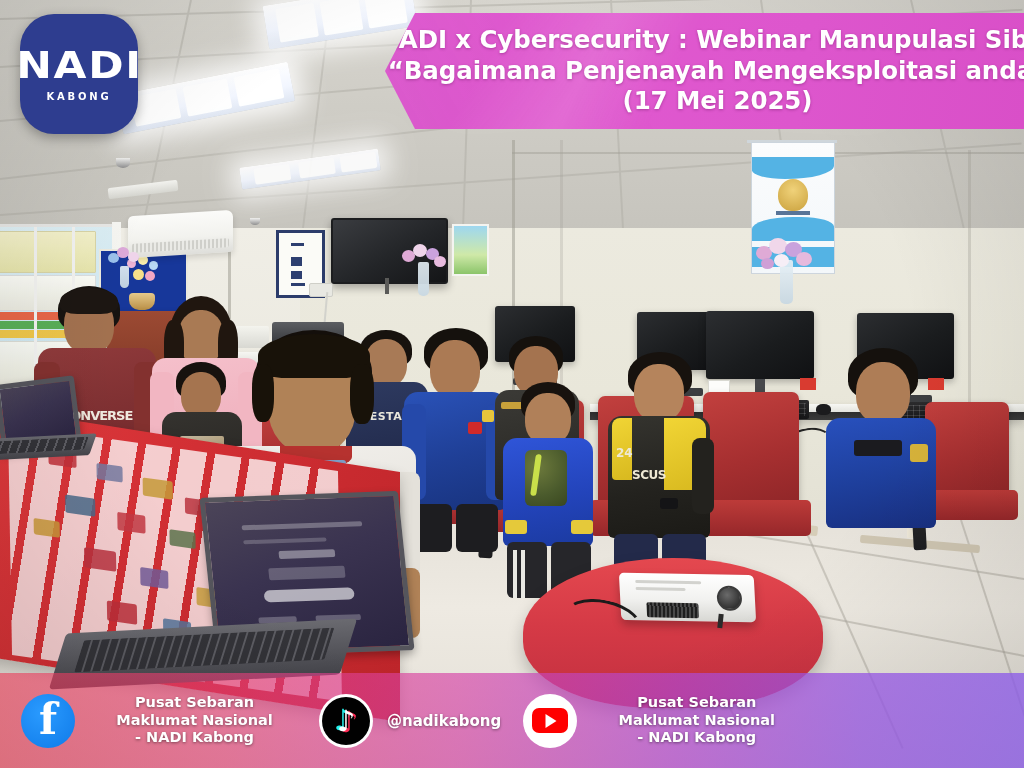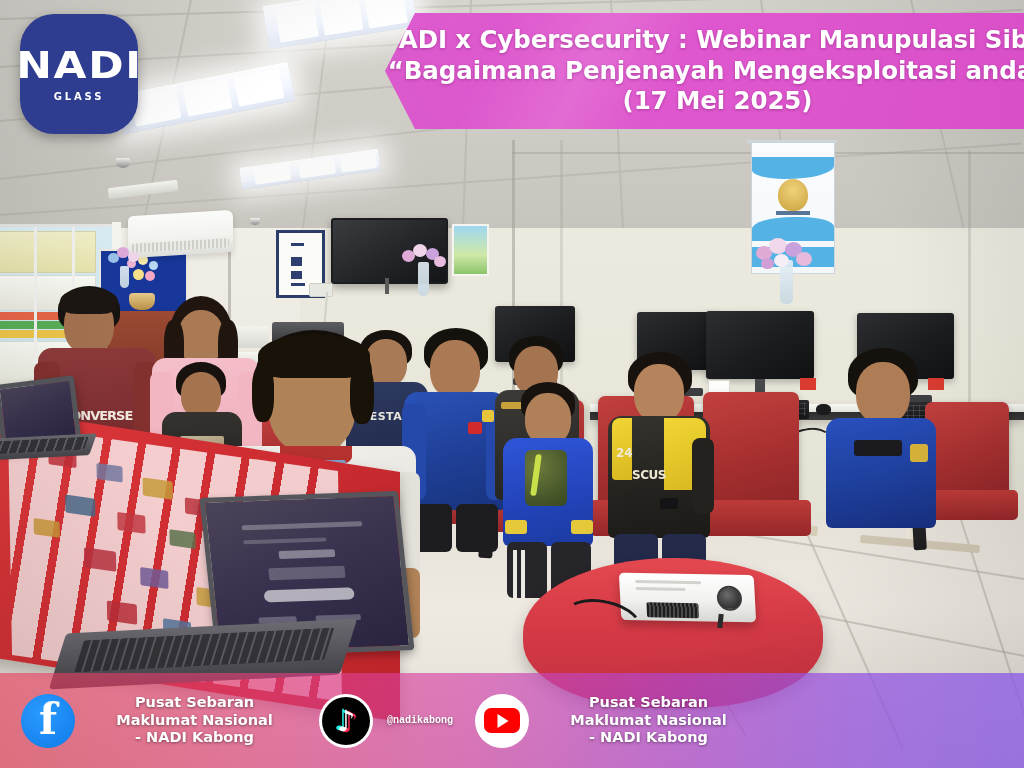--- a/index.html
+++ b/index.html
@@ -711,21 +711,21 @@
     </div>
     <div class="proj-foot" style="left:718px;top:614px;width:5px;height:14px;transform:rotate(6deg);"></div>
     <div style="position:absolute;left:560px;top:600px;width:78px;height:44px;border:3px solid #1b1b1b;border-color:#1b1b1b transparent transparent transparent;border-radius:50%;transform:rotate(12deg);"></div>
 
     <div style="position:absolute;inset:0;pointer-events:none;
                 background:radial-gradient(ellipse at 50% 45%,rgba(0,0,0,0) 55%,rgba(0,0,0,.13) 100%);"></div>
   </div>
 
   <div class="logo">
     <div class="logo-main">NADI</div>
-    <div class="logo-sub">GLASS</div>
+    <div class="logo-sub">KABONG</div>
   </div>
 
   <div class="title-banner">
     <div class="sheen"></div>
     <div class="title-text">
       <div>NADI x Cybersecurity : Webinar Manupulasi Siber</div>
       <div>“Bagaimana Penjenayah Mengeksploitasi anda?</div>
       <div>(17 Mei 2025)</div>
     </div>
   </div>
@@ -744,21 +744,21 @@
 
 
     <div class="social" style="margin-left:22px;">
       <div class="ico ico-tt">
         <div class="tt-in">
           <span class="tt-cy">♪</span>
           <span class="tt-rd">♪</span>
           <span class="tt-note">♪</span>
         </div>
       </div>
-      <div class="slabel" style="font-size:10px;margin-left:14px;font-family:Liberation Mono, monospace;">
+      <div class="slabel" style="font-size:15px;margin-left:14px;">
         <div>@nadikabong</div>
       </div>
     </div>
 
     <div class="social" style="margin-left:22px;">
       <div class="ico ico-yt">
         <span class="yt-r">
           <span class="yt-t"></span>
         </span>
       </div>

